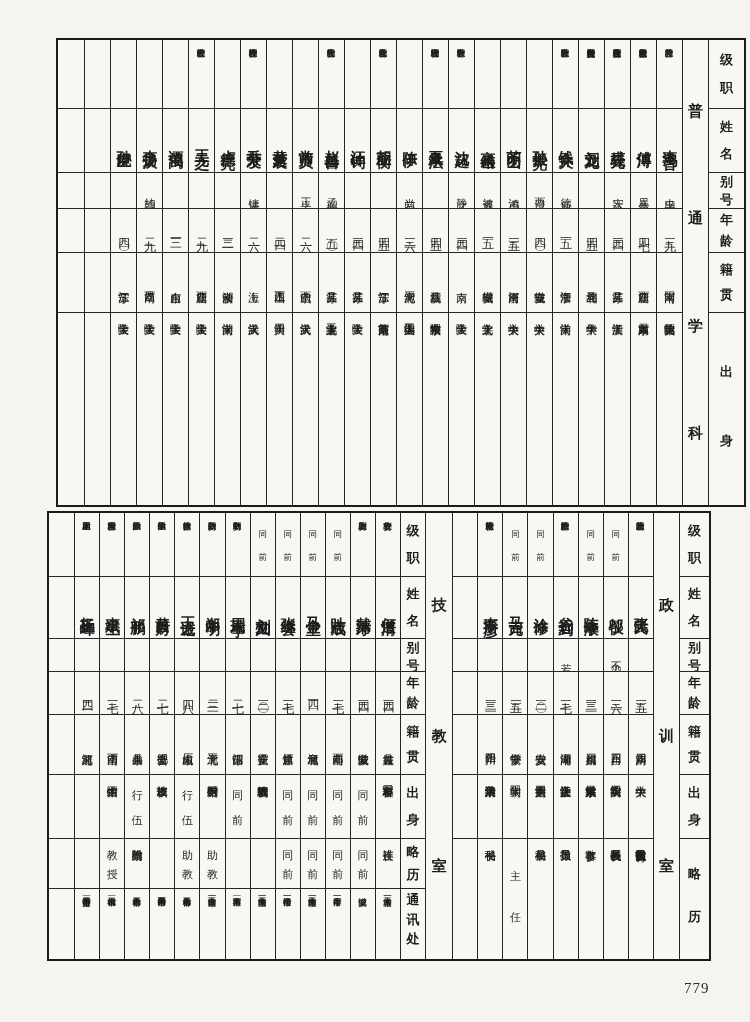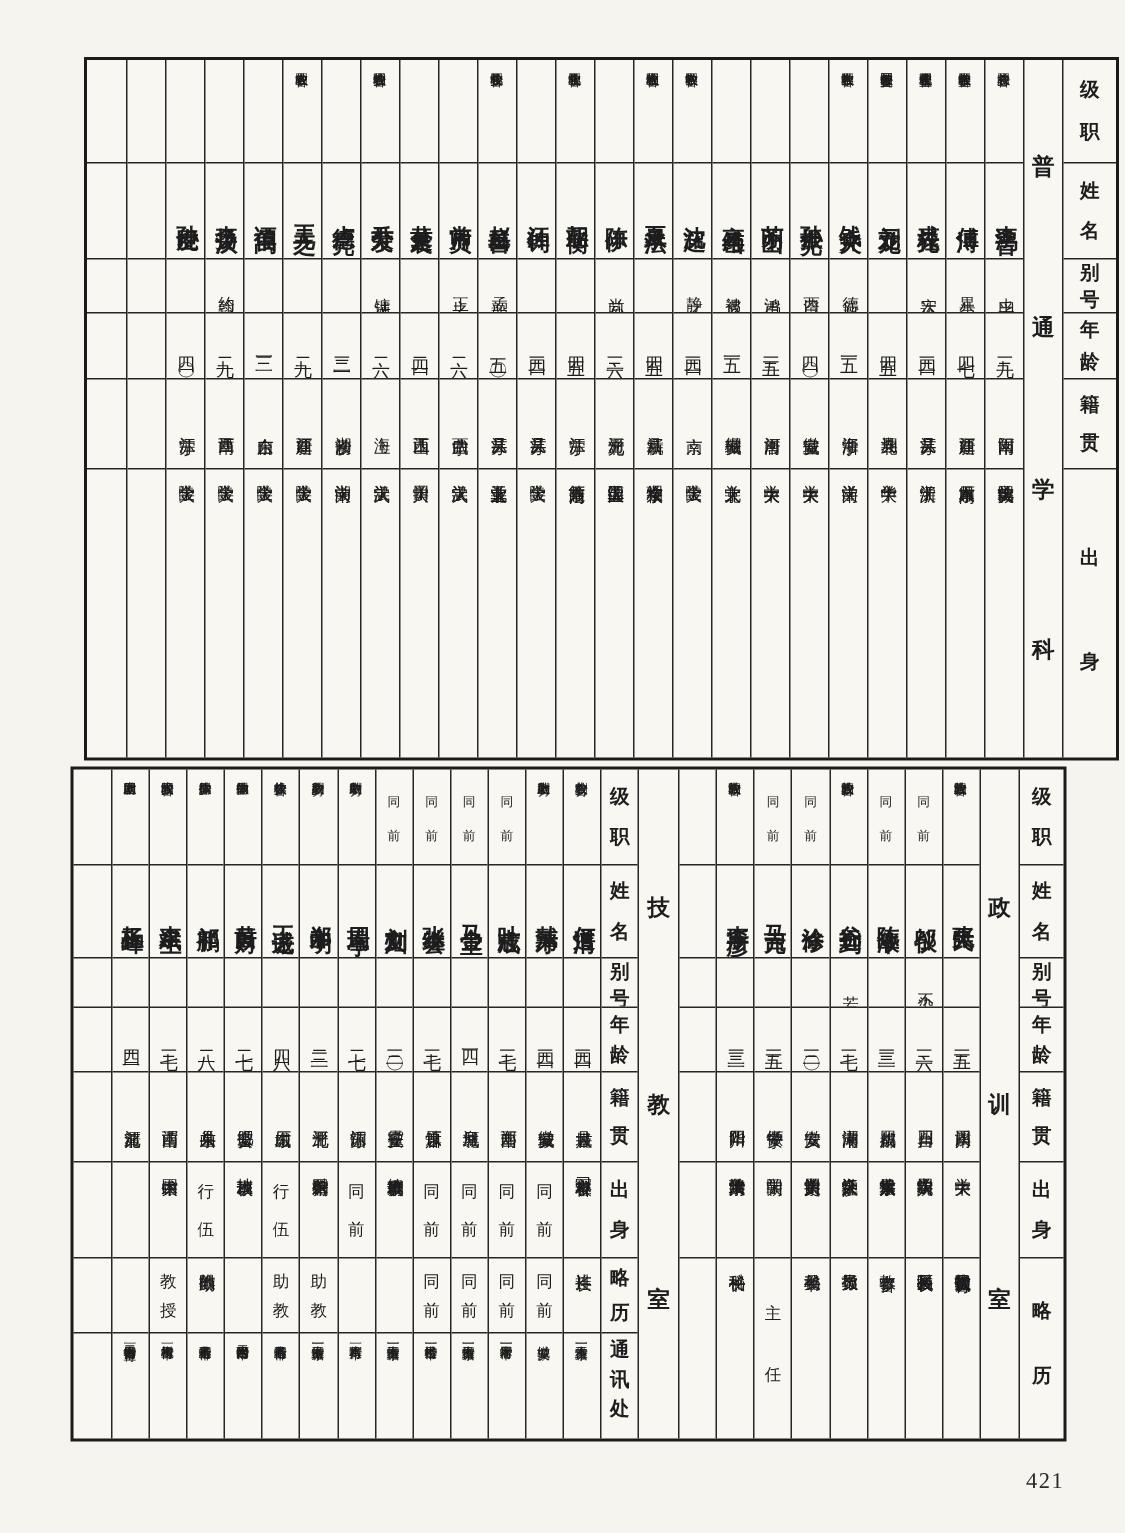--- a/index.html
+++ b/index.html
@@ -1093,14 +1093,14 @@
         <div class="cell cell-rank" style="flex: 0 0 63px;"></div>
         <div class="cell cell-name" style="flex: 0 0 62px;"></div>
         <div class="cell cell-alias" style="flex: 0 0 33px;"></div>
         <div class="cell cell-age" style="flex: 0 0 43px;"></div>
         <div class="cell cell-native" style="flex: 0 0 60px;"></div>
         <div class="cell cell-origin" style="flex: 0 0 64px;"></div>
         <div class="cell cell-history" style="flex: 0 0 50px;"></div>
         <div class="cell cell-address" style="flex: 0 0 62px;"></div>
       </div>
     </div>
-  <div class="page-number">421</div>
+  <div class="page-number">779</div>
 </div>
 
 </body></html>

